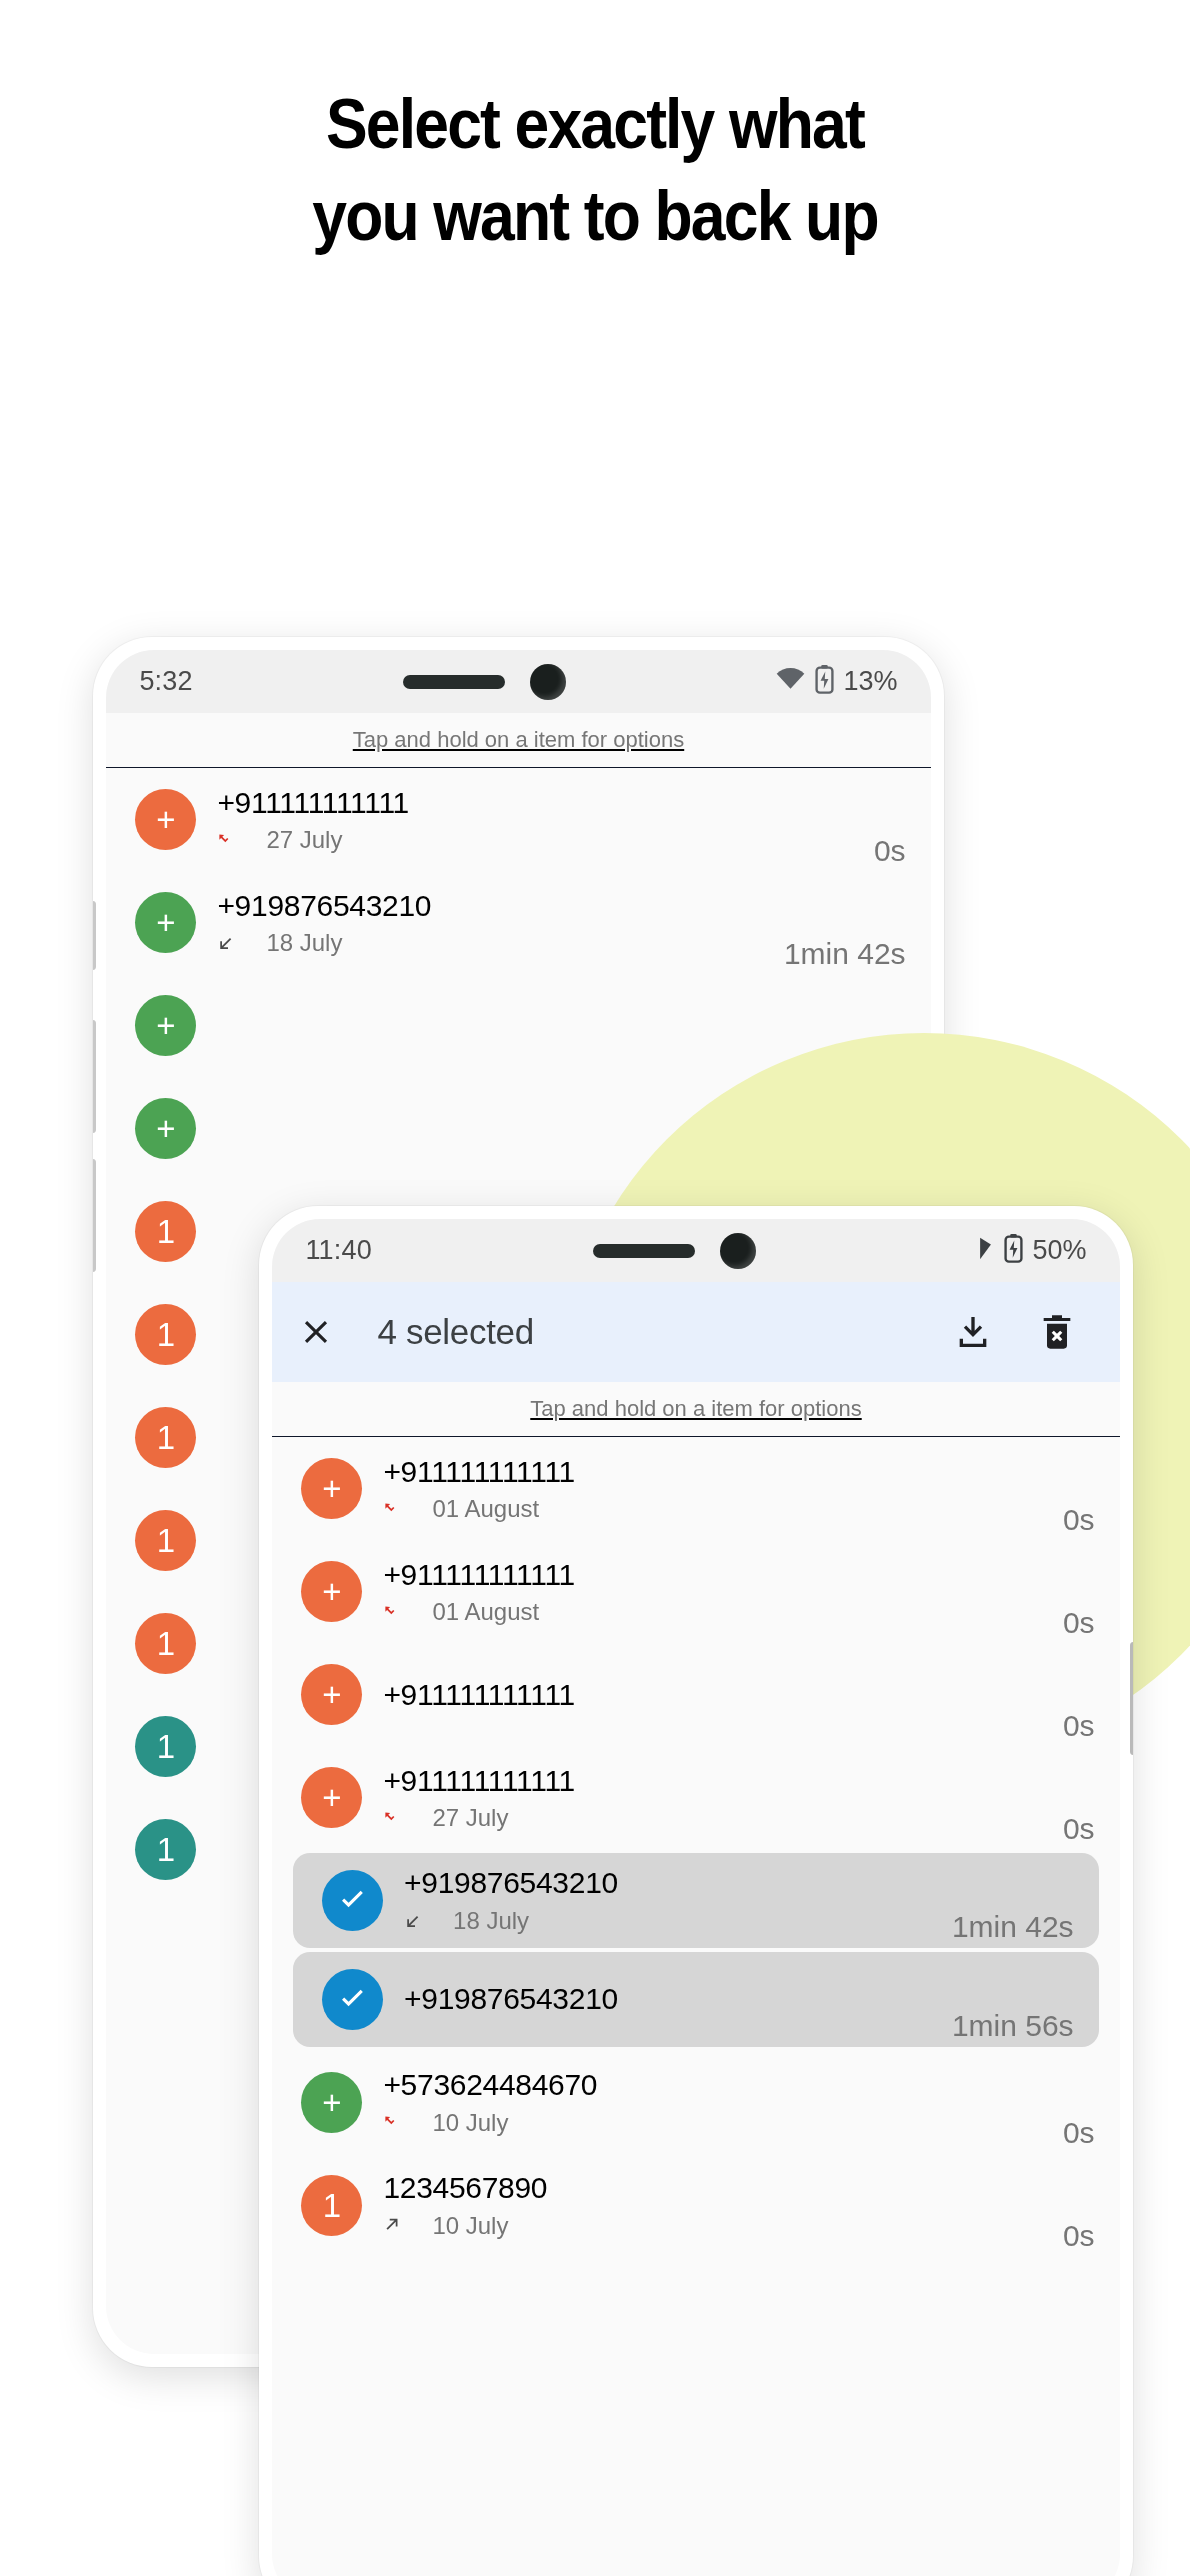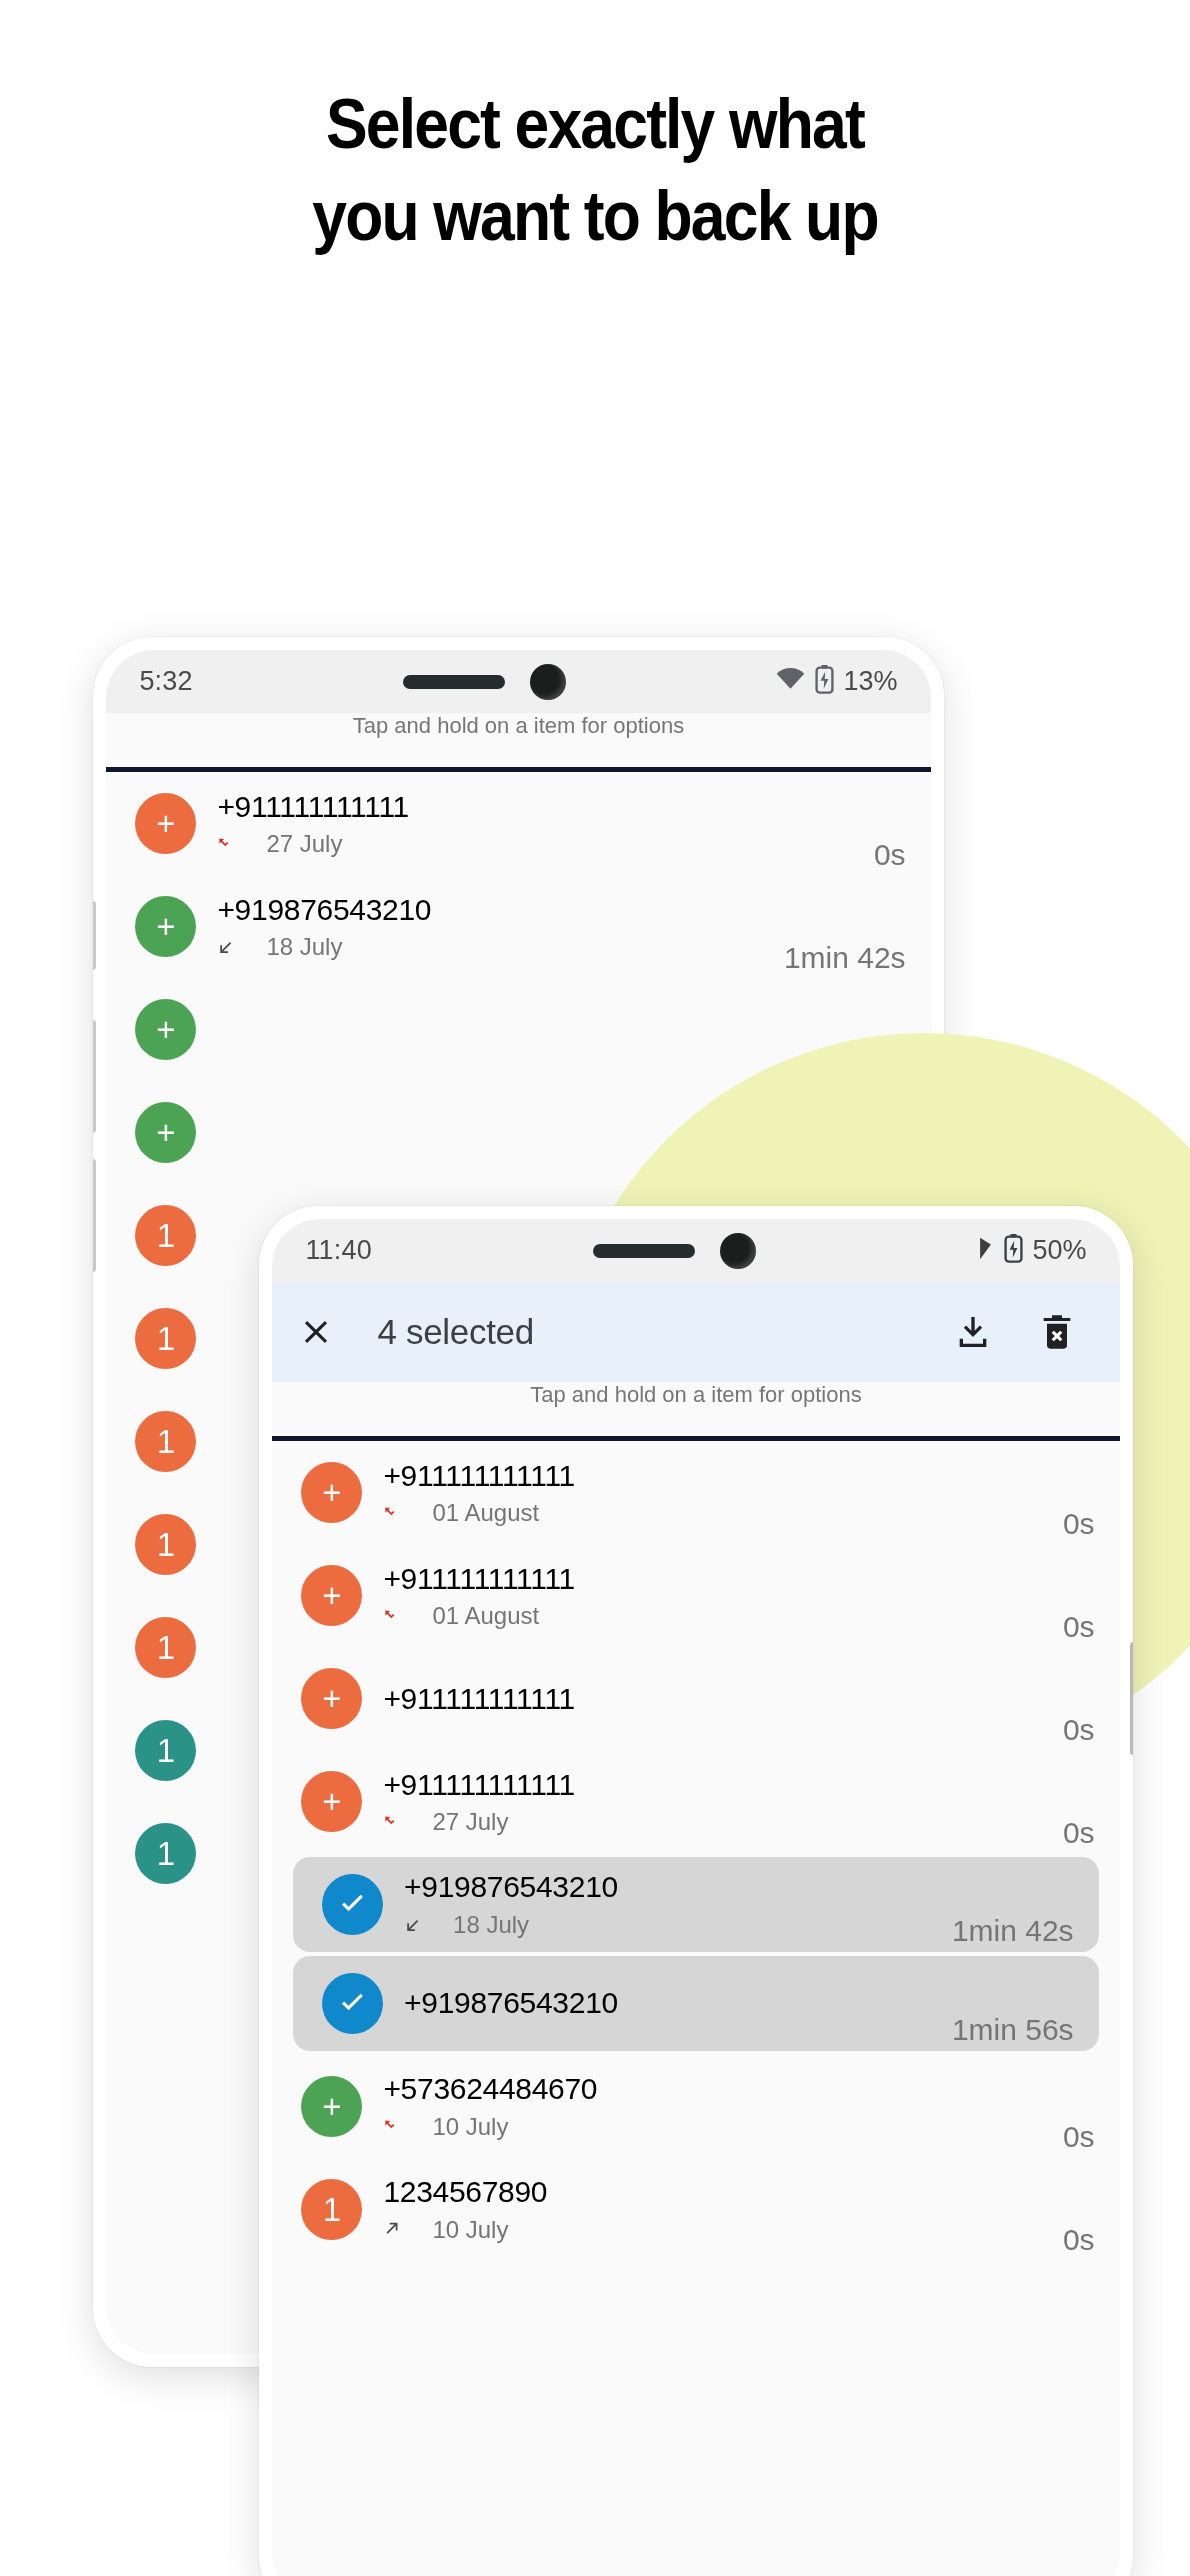--- a/index.html
+++ b/index.html
@@ -78,23 +78,24 @@
     height:100px;display:flex;align-items:center;
     padding:0 29px;box-sizing:border-box;
     background:#fafafa;
   }
   .appbar.selection{background:#e8f0fc;padding-left:25px;}
   .appbar-title{font-size:35px;color:#3c4043;letter-spacing:-0.3px;}
   .appbar .spacer{flex:1;}
   .appbar-actions{display:flex;align-items:center;gap:44px;padding-right:13.4px;}
 
   .subtitlebar{
-    height:54px;display:flex;justify-content:center;
+    height:54px;display:flex;align-items:center;justify-content:center;
     background:#fafafa;
-    border-bottom:5px solid #0f172a;
+    border-bottom:1px solid #0f172a;
+    text-decoration:underline;
   }
   .subtitlebar span{font-size:22px;color:#767676;}
 
   
   .list{background:#fafafa;}
   .row{
     position:relative;
     display:flex;align-items:center;
     height:103px;
     padding:0 25px 0 29px;

